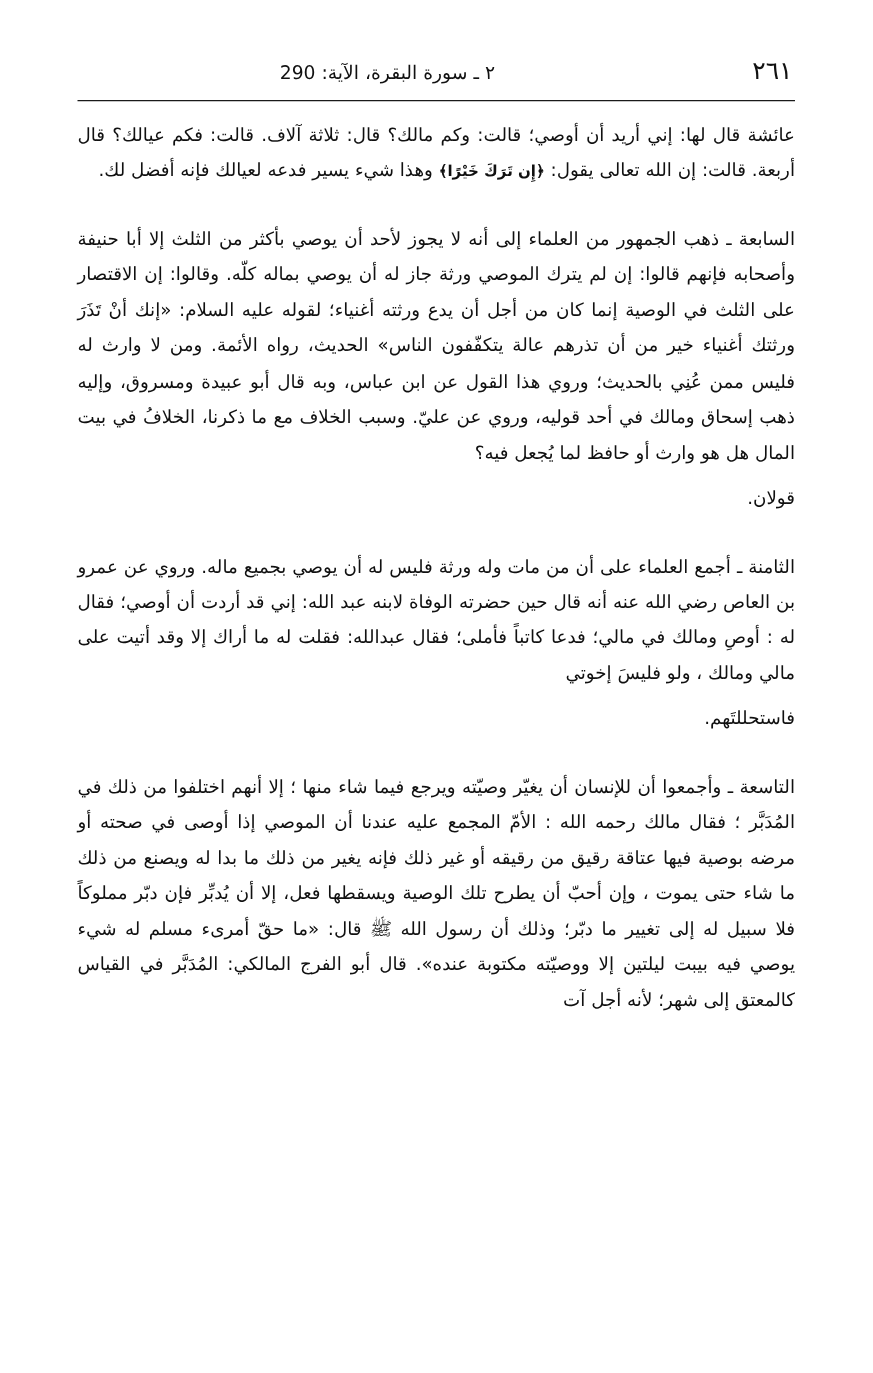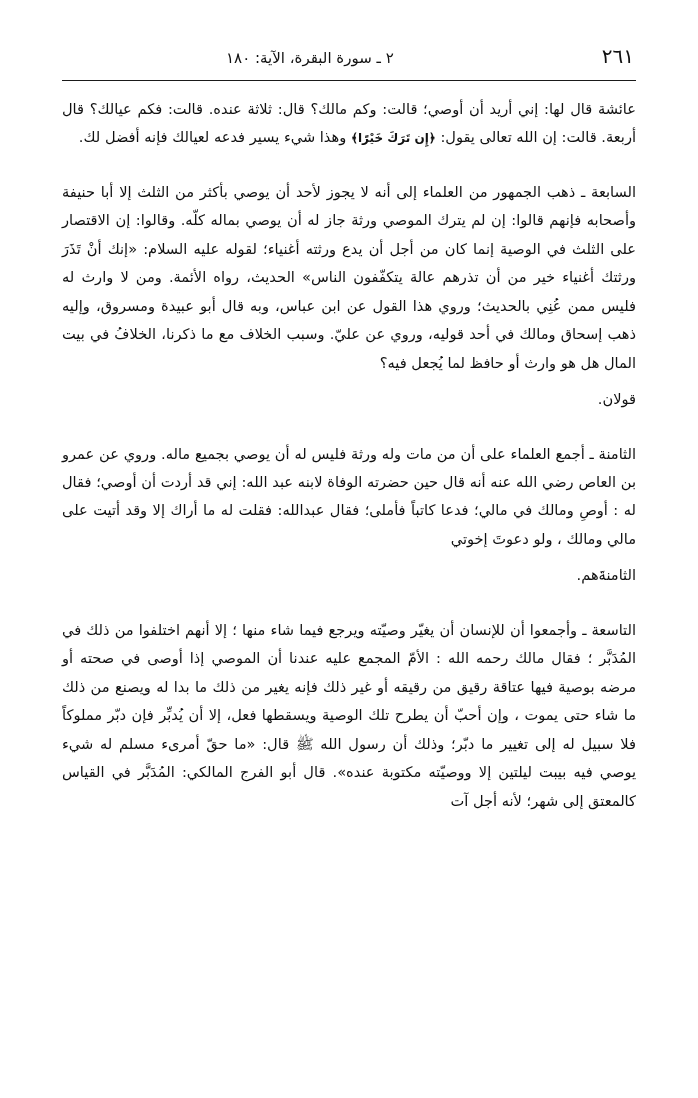--- a/index.html
+++ b/index.html
@@ -74,38 +74,38 @@
     margin: 0 0 8px 0;
   }
 </style>
 </head>
 <body>
 
 <div class="page">
 
   <div class="header">
     <div class="page-number">٢٦١</div>
-    <div class="header-title">٢ ـ سورة البقرة، الآية: ١٨٠</div>
+    <div class="header-title">٢ ـ سورة البقرة، الآية: 290</div>
   </div>
   <div class="header-rule"></div>
 
   <div class="body">
 
     <div class="para">
-      <span>عائشة قال لها: إني أريد أن أوصي؛ قالت: وكم مالك؟ قال: ثلاثة عنده. قالت: فكم عيالك؟ قال أربعة. قالت: إن الله تعالى يقول: </span><span class="quran">﴿إِن تَرَكَ خَيْرًا﴾</span><span> وهذا شيء يسير فدعه لعيالك فإنه أفضل لك.</span>
+      <span>عائشة قال لها: إني أريد أن أوصي؛ قالت: وكم مالك؟ قال: ثلاثة آلاف. قالت: فكم عيالك؟ قال أربعة. قالت: إن الله تعالى يقول: </span><span class="quran">﴿إِن تَرَكَ خَيْرًا﴾</span><span> وهذا شيء يسير فدعه لعيالك فإنه أفضل لك.</span>
     </div>
 
     <div class="para spaced">
       <span>السابعة ـ ذهب الجمهور من العلماء إلى أنه لا يجوز لأحد أن يوصي بأكثر من الثلث إلا أبا حنيفة وأصحابه فإنهم قالوا: إن لم يترك الموصي ورثة جاز له أن يوصي بماله كلّه. وقالوا: إن الاقتصار على الثلث في الوصية إنما كان من أجل أن يدع ورثته أغنياء؛ لقوله عليه السلام: «إنك أنْ تَذَرَ ورثتك أغنياء خير من أن تذرهم عالة يتكفّفون الناس» الحديث، رواه الأئمة. ومن لا وارث له فليس ممن عُنِي بالحديث؛ وروي هذا القول عن ابن عباس، وبه قال أبو عبيدة ومسروق، وإليه ذهب إسحاق ومالك في أحد قوليه، وروي عن عليّ. وسبب الخلاف مع ما ذكرنا، الخلافُ في بيت المال هل هو وارث أو حافظ لما يُجعل فيه؟</span>
     </div>
     <div class="tail">قولان.</div>
 
     <div class="para spaced">
-      <span>الثامنة ـ أجمع العلماء على أن من مات وله ورثة فليس له أن يوصي بجميع ماله. وروي عن عمرو بن العاص رضي الله عنه أنه قال حين حضرته الوفاة لابنه عبد الله: إني قد أردت أن أوصي؛ فقال له : أوصِ ومالك في مالي؛ فدعا كاتباً فأملى؛ فقال عبدالله: فقلت له ما أراك إلا وقد أتيت على مالي ومالك ، ولو دعوتَ إخوتي</span>
+      <span>الثامنة ـ أجمع العلماء على أن من مات وله ورثة فليس له أن يوصي بجميع ماله. وروي عن عمرو بن العاص رضي الله عنه أنه قال حين حضرته الوفاة لابنه عبد الله: إني قد أردت أن أوصي؛ فقال له : أوصِ ومالك في مالي؛ فدعا كاتباً فأملى؛ فقال عبدالله: فقلت له ما أراك إلا وقد أتيت على مالي ومالك ، ولو فليسَ إخوتي</span>
     </div>
-    <div class="tail">الثامنةَهم.</div>
+    <div class="tail">فاستحللتَهم.</div>
 
     <div class="para spaced">
       <span>التاسعة ـ وأجمعوا أن للإنسان أن يغيّر وصيّته ويرجع فيما شاء منها ؛ إلا أنهم اختلفوا من ذلك في المُدَبَّر ؛ فقال مالك رحمه الله : الأمّ المجمع عليه عندنا أن الموصي إذا أوصى في صحته أو مرضه بوصية فيها عتاقة رقيق من رقيقه أو غير ذلك فإنه يغير من ذلك ما بدا له ويصنع من ذلك ما شاء حتى يموت ، وإن أحبّ أن يطرح تلك الوصية ويسقطها فعل، إلا أن يُدبِّر فإن دبّر مملوكاً فلا سبيل له إلى تغيير ما دبّر؛ وذلك أن رسول الله </span><span>ﷺ</span><span> قال: «ما حقّ أمرىء مسلم له شيء يوصي فيه بيبت ليلتين إلا ووصيّته مكتوبة عنده». قال أبو الفرج المالكي: المُدَبَّر في القياس كالمعتق إلى شهر؛ لأنه أجل آت</span>
     </div>
 
   </div>
 </div>
 
 </body></html>

